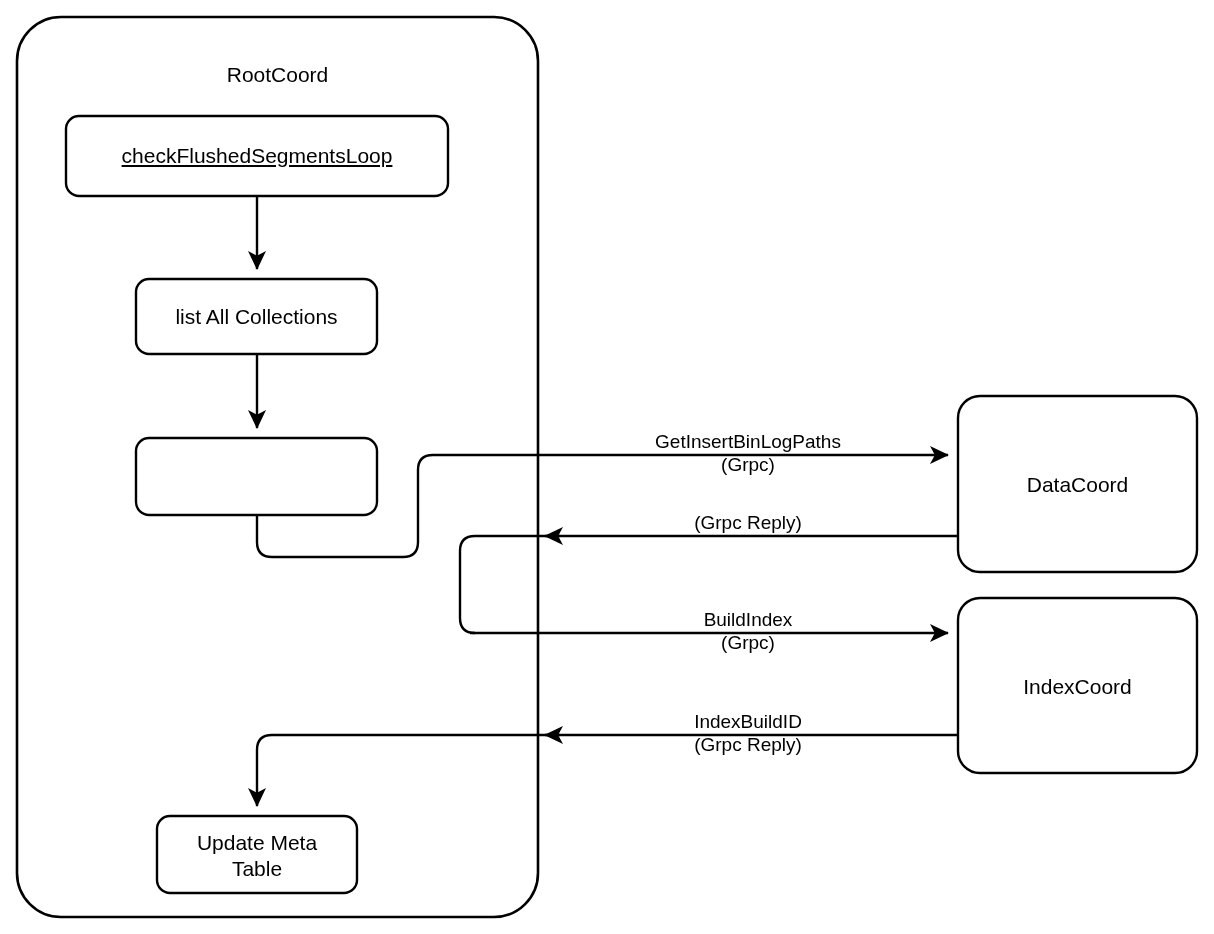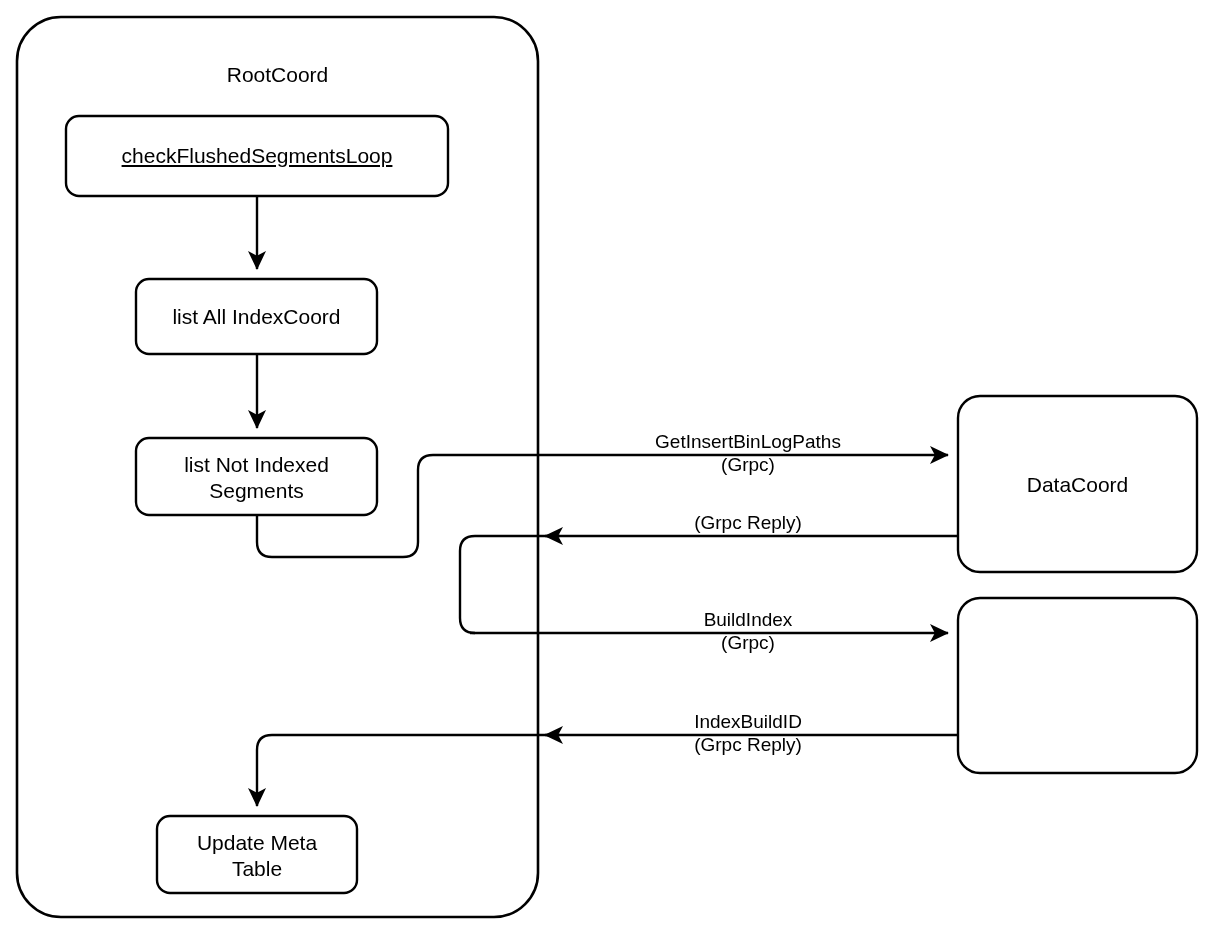--- a/index.html
+++ b/index.html
@@ -96,30 +96,29 @@
     <path d="M 470 633 L 948 633" fill="none" stroke="#000000" stroke-width="2.4" marker-end="url(#arrow-end)"></path>
 
     <path d="M 958 735 L 272 735 Q 257 735 257 750 L 257 806" fill="none" stroke="#000000" stroke-width="2.4" marker-end="url(#arrow-end)"></path>
     <path d="M 560 735 L 545 735" fill="none" stroke="#000000" stroke-width="2.4" marker-end="url(#arrow-end)"></path>
   </svg>
 
   <div class="group-title" style="left:17px; top:62px; width:521px;">RootCoord</div>
 
   <div class="node-label" style="left:66px; top:143px; width:382px;text-decoration:underline;">checkFlushedSegmentsLoop</div>
 
-  <div class="node-label" style="left:136px; top:304px; width:241px;">list All IndexCoord</div>
+  <div class="node-label" style="left:136px; top:304px; width:241px;">list All Collections</div>
 
-  <div class="node-label" style="left:136px; top:452px; width:241px;"><span>list Not Indexed</span>
-<span>Segments</span></div>
 
   <div class="node-label" style="left:958px; top:472px; width:239px;">DataCoord</div>
 
   <div class="node-label" style="left:157px; top:830px; width:200px;"><span>Update Meta</span>
 <span>Table</span></div>
 
+  <div class="node-label" style="left:958px; top:674px; width:239px;">IndexCoord</div>
 
   <div class="edge-label" style="left:588px; top:430px; width:320px;"><span class="lbl-line1">GetInsertBinLogPaths</span><span class="lbl-line2">(Grpc)</span></div>
 
   <div class="edge-label" style="left:588px; top:511px; width:320px;"><span class="lbl-line2">(Grpc Reply)</span></div>
 
   <div class="edge-label" style="left:588px; top:608px; width:320px;"><span class="lbl-line1">BuildIndex</span><span class="lbl-line2">(Grpc)</span></div>
 
   <div class="edge-label" style="left:588px; top:710px; width:320px;"><span class="lbl-line1">IndexBuildID</span><span class="lbl-line2">(Grpc Reply)</span></div>
 
 </div>

